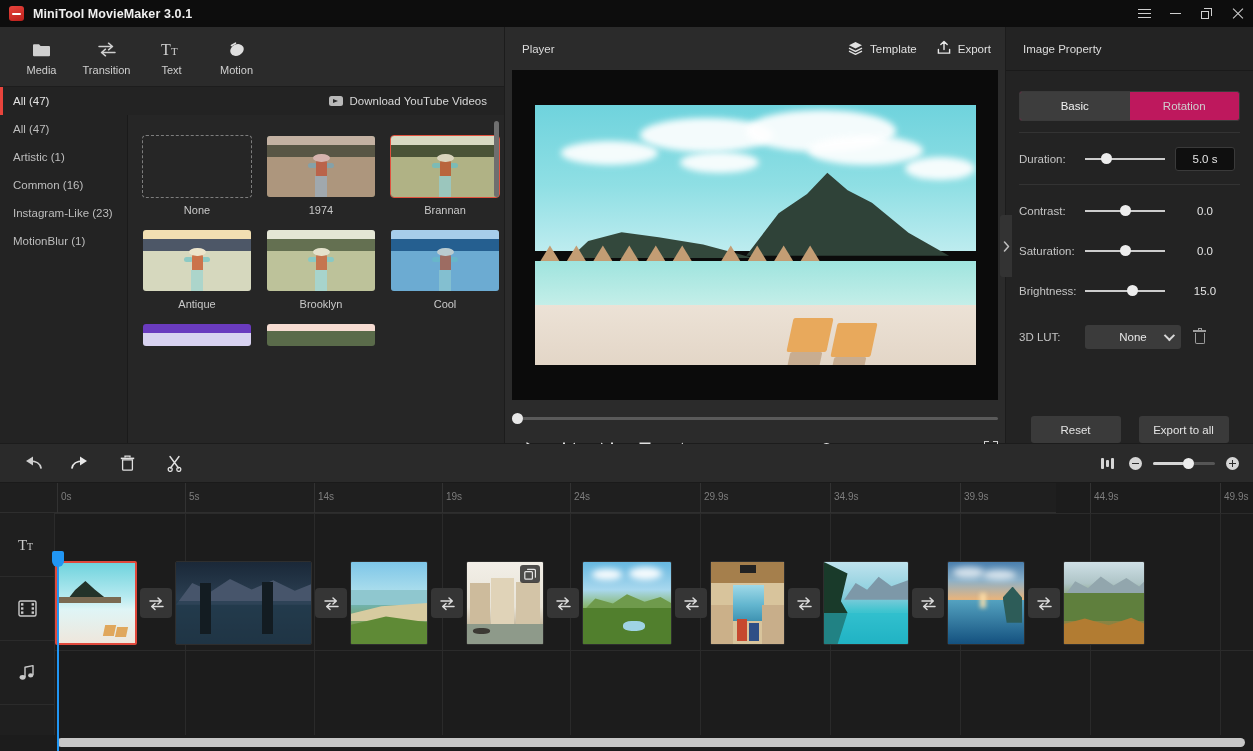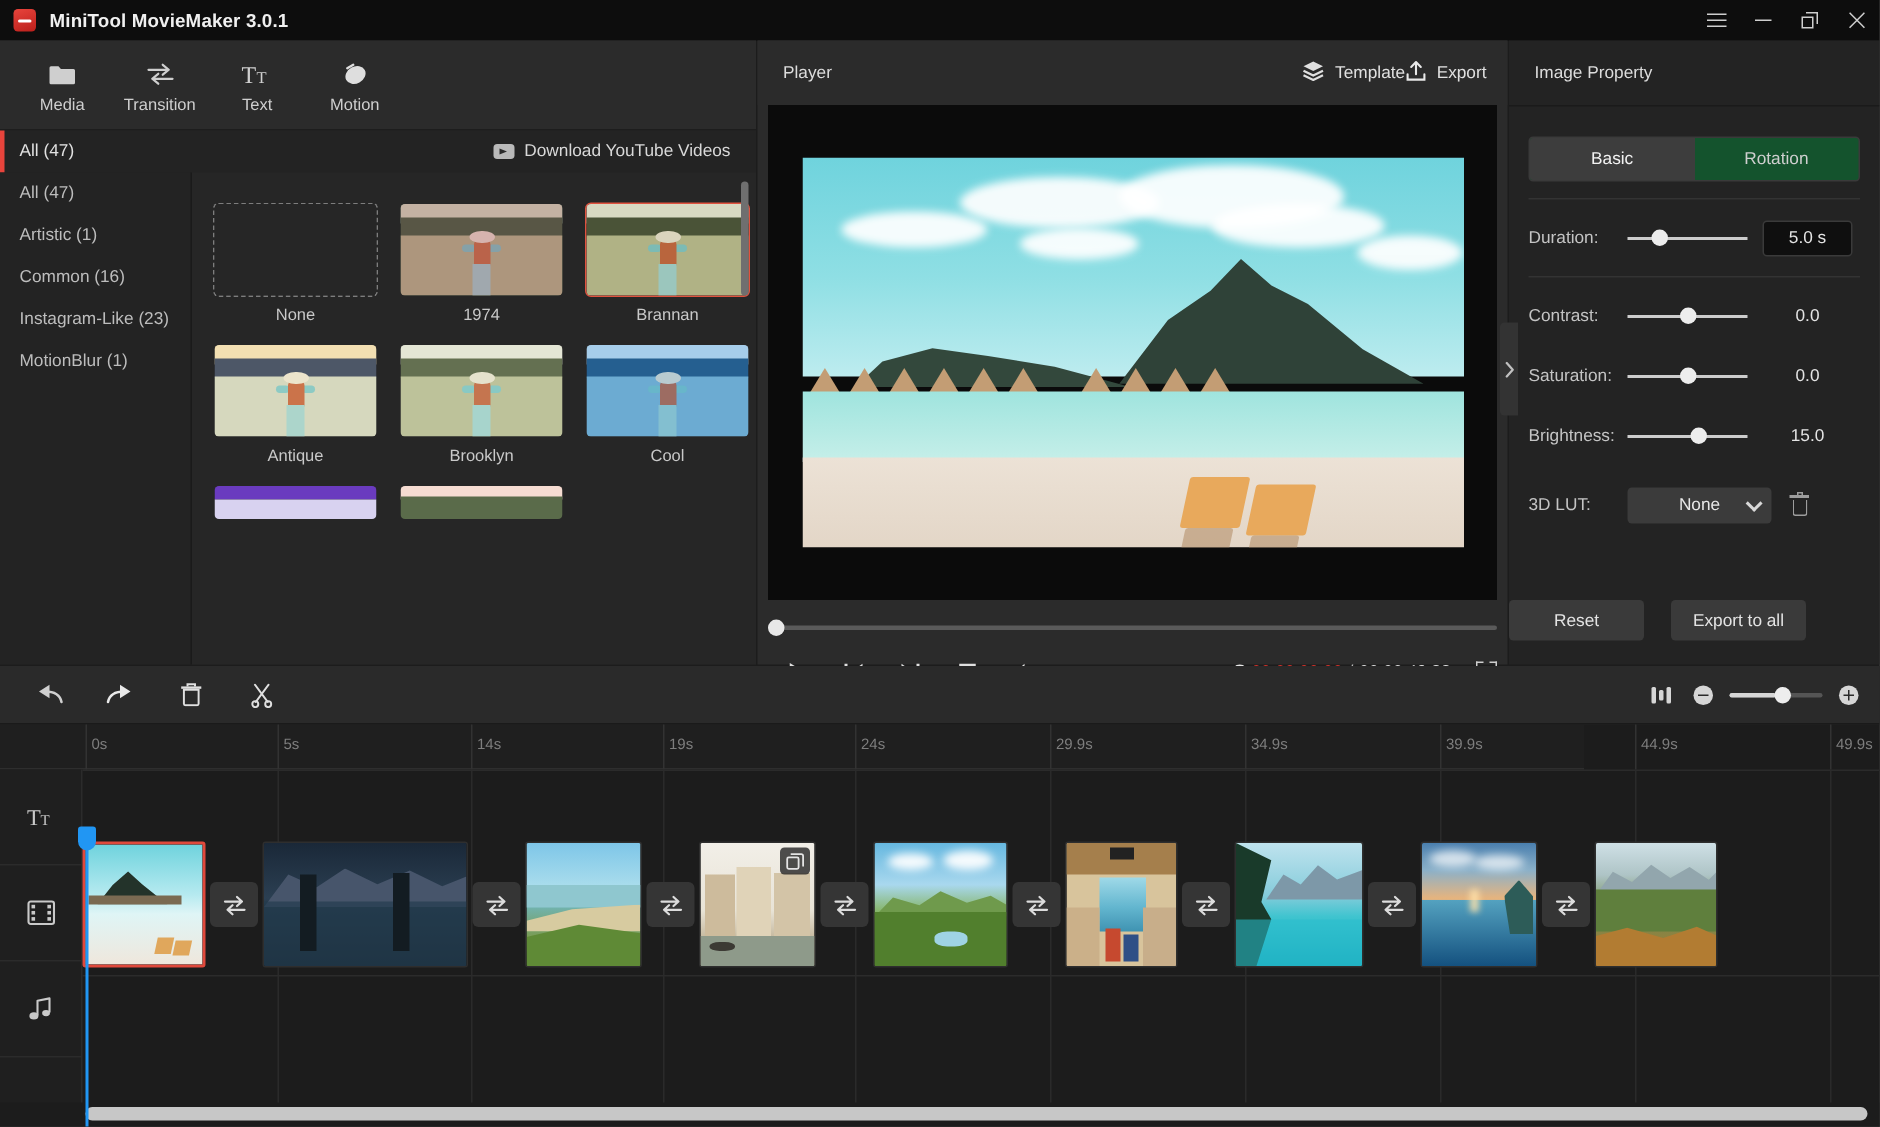--- a/index.html
+++ b/index.html
@@ -75,21 +75,21 @@
   .ph .arm1{position:absolute;left:38%;top:45%;width:8%;height:7%;background:#79c6c9;border-radius:3px;}
   .ph .arm2{position:absolute;right:38%;top:45%;width:8%;height:7%;background:#79c6c9;border-radius:3px;}
   .ph .skirt{position:absolute;left:44%;top:66%;width:12%;height:34%;background:#9ed3d2;}
   .tint{position:absolute;inset:0;mix-blend-mode:multiply;}
   .tint2{position:absolute;inset:0;}
 
   
   .player { position:absolute; left:505px; top:27px; width:500px; height:416px; background:#2b2b2b;}
   .player-head { height:43px; display:flex; align-items:center; padding:0 14px 0 17px; background:#2b2b2b;}
   .player-title { font-size:11.5px; color:#dcdcdc;}
-  .ph-actions { margin-left:auto; display:flex; align-items:center; }
+  .ph-actions { margin-left:auto; display:flex; align-items:center; gap:20px;}
   .ph-act { display:flex; align-items:center; gap:7px; font-size:11.5px; color:#e0e0e0; cursor:pointer;}
   .stage { position:absolute; left:7px; top:43px; width:486px; height:330px; background:#0b0b0b; display:flex; align-items:center; justify-content:center;}
   .video { width:441px; height:260px; position:relative; overflow:hidden;}
   .v-sky{position:absolute;left:0;top:0;width:100%;height:56%;background:linear-gradient(#6fd3dd 0%,#8fdfe4 55%,#bdecef 100%);}
   .v-cloud{position:absolute;background:#fff;border-radius:50%;filter:blur(3px);opacity:.92;}
   .v-mt{position:absolute;right:6%;top:24%;width:46%;height:34%;background:#2f4238;clip-path:polygon(0% 100%,16% 52%,30% 30%,40% 6%,50% 26%,62% 40%,80% 74%,100% 100%);}
   .v-mt2{position:absolute;left:8%;top:45%;width:42%;height:14%;background:#33483c;clip-path:polygon(0% 100%,10% 52%,28% 28%,48% 42%,72% 62%,100% 100%);}
   .v-huts{position:absolute;left:0;top:54%;width:100%;height:7%;}
   .hut{position:absolute;bottom:0;width:5%;height:100%;background:#c39d74;clip-path:polygon(50% 0,100% 100%,0 100%);}
   .v-lagoon{position:absolute;left:0;top:60%;width:100%;height:18%;background:linear-gradient(#9fe4de,#c6efe9);}
@@ -111,38 +111,38 @@
   .fullscr i:nth-child(1){left:0;top:0;border-right:none;border-bottom:none;}
   .fullscr i:nth-child(2){right:0;top:0;border-left:none;border-bottom:none;}
   .fullscr i:nth-child(3){left:0;bottom:0;border-right:none;border-top:none;}
   .fullscr i:nth-child(4){right:0;bottom:0;border-left:none;border-top:none;}
 
   
   .props { position:absolute; left:1006px; top:27px; width:247px; height:416px; background:#232323;}
   .props-head { height:44px; display:flex; align-items:center; padding-left:17px; border-bottom:1px solid #1a1a1a;}
   .props-head .t { font-size:11.5px; color:#dcdcdc;}
   .collapse-tab { position:absolute; left:-6px; top:188px; width:12px; height:62px; background:#333; border-radius:3px 0 0 3px; display:flex; align-items:center; justify-content:center; cursor:pointer;}
-  .tabs { margin:20px 13px 0 13px; height:30px; display:flex; background:#14532d; border:1px solid #3a3a3a; border-radius:3px; overflow:hidden;}
+  .tabs { margin:20px 13px 0 13px; height:30px; display:flex; background:#be185d; border:1px solid #3a3a3a; border-radius:3px; overflow:hidden;}
   .tab { flex:1; display:flex; align-items:center; justify-content:center; font-size:11.5px; color:#cfcfcf; cursor:pointer;}
   .tab.active { background:#3d3d3d; color:#f2f2f2;}
   .sep-line { margin:11px 13px 0 13px; height:1px; background:#333;}
   .prow { display:flex; align-items:center; height:29px; margin:11px 13px 0 13px;}
   .plabel { width:66px; font-size:11.5px; color:#c4c4c4;}
   .ptrack { width:80px; height:2px; background:#cccccc; position:relative; margin-right:10px;}
   .pthumb { position:absolute; top:-5px; width:11px; height:11px; border-radius:50%; background:#ededed;}
   .pvalbox { width:60px; height:24px; background:#0f0f0f; border:1px solid #3a3a3a; border-radius:3px; display:flex; align-items:center; justify-content:center; font-size:11.5px; color:#e4e4e4;}
   .pval { width:60px; text-align:center; font-size:11.5px; color:#e4e4e4;}
   .lutrow { display:flex; align-items:center; height:26px; margin:19px 13px 0 13px;}
   .lutsel { width:96px; height:24px; background:#3b3b3b; border-radius:3px; display:flex; align-items:center; justify-content:center; position:relative; font-size:11.5px; color:#e8e8e8; cursor:pointer;}
   .chev { position:absolute; right:9px; width:8px;height:8px;border-right:2px solid #d8d8d8;border-bottom:2px solid #d8d8d8;transform:rotate(45deg) translateY(-2px);}
   .trash { margin-left:12px; width:13px;height:14px;position:relative;cursor:pointer;}
   .trash .lid{position:absolute;top:0;left:0;width:13px;height:1.5px;background:#9d9d9d;}
   .trash .hd{position:absolute;top:-2px;left:4.5px;width:4px;height:2px;border:1px solid #9d9d9d;border-bottom:none;}
   .trash .bd{position:absolute;top:2.5px;left:1.5px;width:10px;height:11px;border:1px solid #9d9d9d;border-top:none;border-radius:0 0 2px 2px;}
-  .btnrow { position:absolute; left:0; bottom:16px; width:247px; display:flex; justify-content:flex-start; gap:18px;}
+  .btnrow { position:absolute; left:0; bottom:0; width:247px; display:flex; justify-content:center; gap:18px;}
   .pbtn { width:90px; height:27px; background:#3a3a3a; border-radius:3px; display:flex; align-items:center; justify-content:center; font-size:11.5px; color:#e4e4e4; cursor:pointer;}
 
   
   .tl { position:absolute; left:0; top:444px; width:1253px; height:307px; background:#1c1c1c;}
   .tl-toolbar { height:39px; display:flex; align-items:center; padding-left:22px; gap:25px; background:#2a2a2a; border-bottom:1px solid #1a1a1a;}
   .tlbtn { width:22px; height:22px; display:flex; align-items:center; justify-content:center; cursor:pointer;}
   .tl-right { margin-left:auto; display:flex; align-items:center; gap:11px; padding-right:14px;}
   .zoom-track { width:62px; height:3px; background:#555; border-radius:2px; position:relative;}
   .zoom-fill { position:absolute; left:0; top:0; height:3px; width:50%; background:#d6d6d6; border-radius:2px;}
   .zoom-thumb { position:absolute; left:48%; top:-4px; width:11px; height:11px; border-radius:50%; background:#ededed;}

